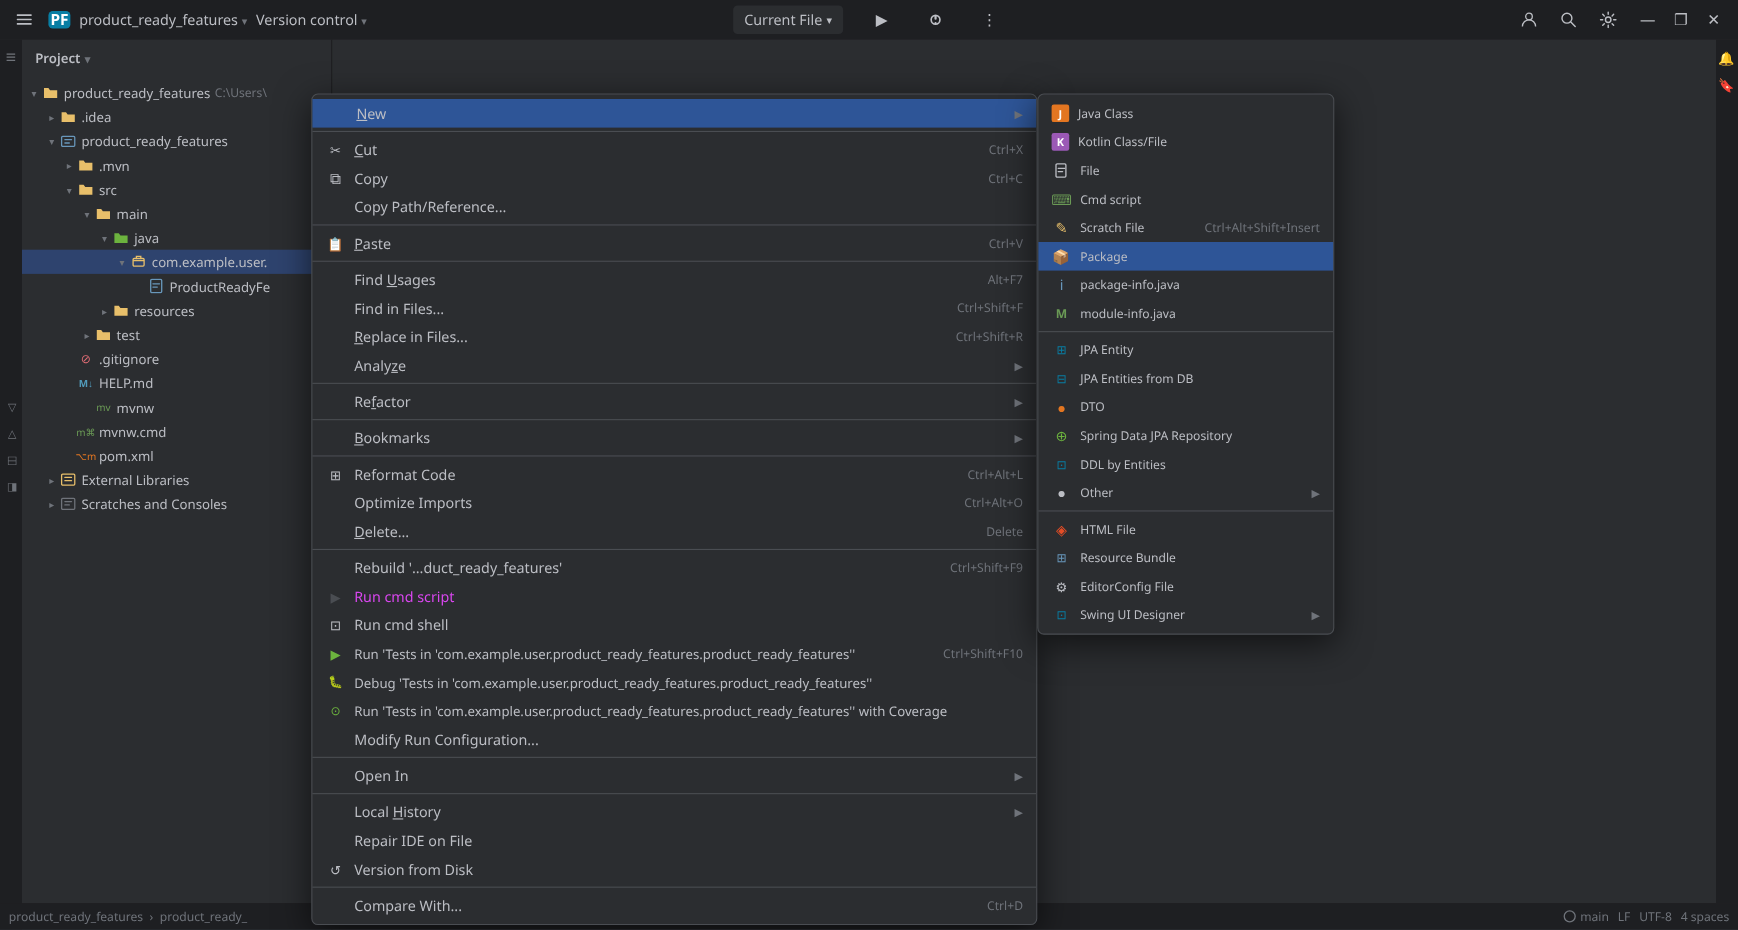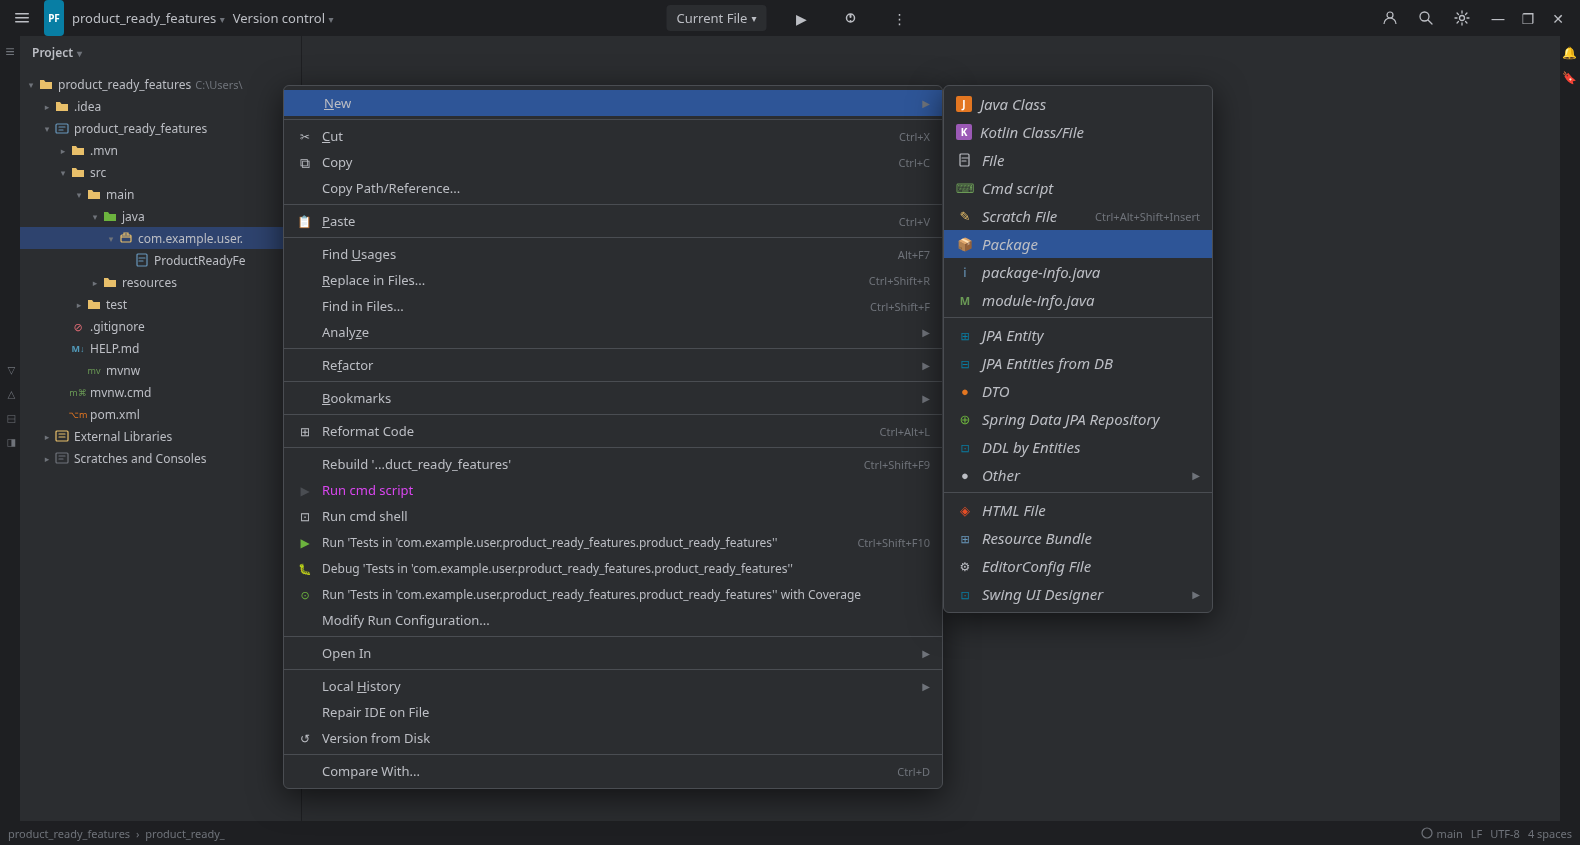--- a/index.html
+++ b/index.html
@@ -38,25 +38,25 @@
       align-items: center;
       gap: 21px;
     }
     .titlebar-right {
       display: flex;
       align-items: center;
       gap: 8px;
       margin-left: auto;
     }
     .app-icon {
-      width: 20px; height: 36px;
+      width: 20px; height: 16px;
       background: #087EA4;
       border-radius: 4px;
       display: flex; align-items: center; justify-content: center;
-      color: white; font-weight: bold; font-size: 10px;
+      color: white; font-weight: bold; font-size: 14px;
     }
     .project-name {
       color: #bcbec4;
       font-size: 13px;
     }
     .version-control {
       color: #bcbec4;
       font-size: 13px;
     }
     .titlebar-btn {
@@ -238,23 +238,22 @@
     .submenu-item.selected { background: #2e5597; }
     .submenu-item-icon {
       width: 18px; height: 18px;
       margin-right: 8px;
       display: flex; align-items: center; justify-content: center;
       font-size: 11px;
       flex-shrink: 0;
     }
     .submenu-item-label {
       flex: 1;
-      font-size: 15px;
-      color: #bcbec4;
-      font-style: italic;
+      font-size: 11px;
+      color: #bcbec4;
     }
     .submenu-item-shortcut {
       font-size: 11px;
       color: #6f737a;
     }
     .submenu-item-arrow {
       font-size: 10px;
       color: #6f737a;
     }
     .submenu-separator {
@@ -594,28 +593,28 @@
     <div class="menu-separator"></div>
 
     <div class="menu-item">
       <span class="menu-item-icon"></span>
       <span class="menu-item-label">Find <span class="underline">U</span>sages</span>
       <span class="menu-item-shortcut">Alt+F7</span>
     </div>
 
     <div class="menu-item">
       <span class="menu-item-icon"></span>
+      <span class="menu-item-label">Find in Files...</span>
+      <span class="menu-item-shortcut">Ctrl+Shift+F</span>
+    </div>
+
+    <div class="menu-item">
+      <span class="menu-item-icon"></span>
       <span class="menu-item-label"><span class="underline">R</span>eplace in Files...</span>
       <span class="menu-item-shortcut">Ctrl+Shift+R</span>
-    </div>
-
-    <div class="menu-item">
-      <span class="menu-item-icon"></span>
-      <span class="menu-item-label">Find in Files...</span>
-      <span class="menu-item-shortcut">Ctrl+Shift+F</span>
     </div>
 
     <div class="menu-item">
       <span class="menu-item-icon"></span>
       <span class="menu-item-label">Analy<span class="underline">z</span>e</span>
       <span class="menu-item-arrow">▶</span>
     </div>
     <div class="menu-separator"></div>
 
     <div class="menu-item">
@@ -631,21 +630,31 @@
       <span class="menu-item-arrow">▶</span>
     </div>
     <div class="menu-separator"></div>
 
     <div class="menu-item">
       <span class="menu-item-icon" style="color:#bcbec4; font-size:12px;">⊞</span>
       <span class="menu-item-label">Reformat Code</span>
       <span class="menu-item-shortcut">Ctrl+Alt+L</span>
     </div>
 
-
+    <div class="menu-item">
+      <span class="menu-item-icon"></span>
+      <span class="menu-item-label">Optimize Imports</span>
+      <span class="menu-item-shortcut">Ctrl+Alt+O</span>
+    </div>
+
+    <div class="menu-item">
+      <span class="menu-item-icon"></span>
+      <span class="menu-item-label"><span class="underline">D</span>elete...</span>
+      <span class="menu-item-shortcut">Delete</span>
+    </div>
     <div class="menu-separator"></div>
 
     <div class="menu-item">
       <span class="menu-item-icon"></span>
       <span class="menu-item-label">Rebuild '...duct_ready_features'</span>
       <span class="menu-item-shortcut">Ctrl+Shift+F9</span>
     </div>
 
     <div class="menu-item disabled">
       <span class="menu-item-icon" style="color:#4a4d52;">▶</span>

